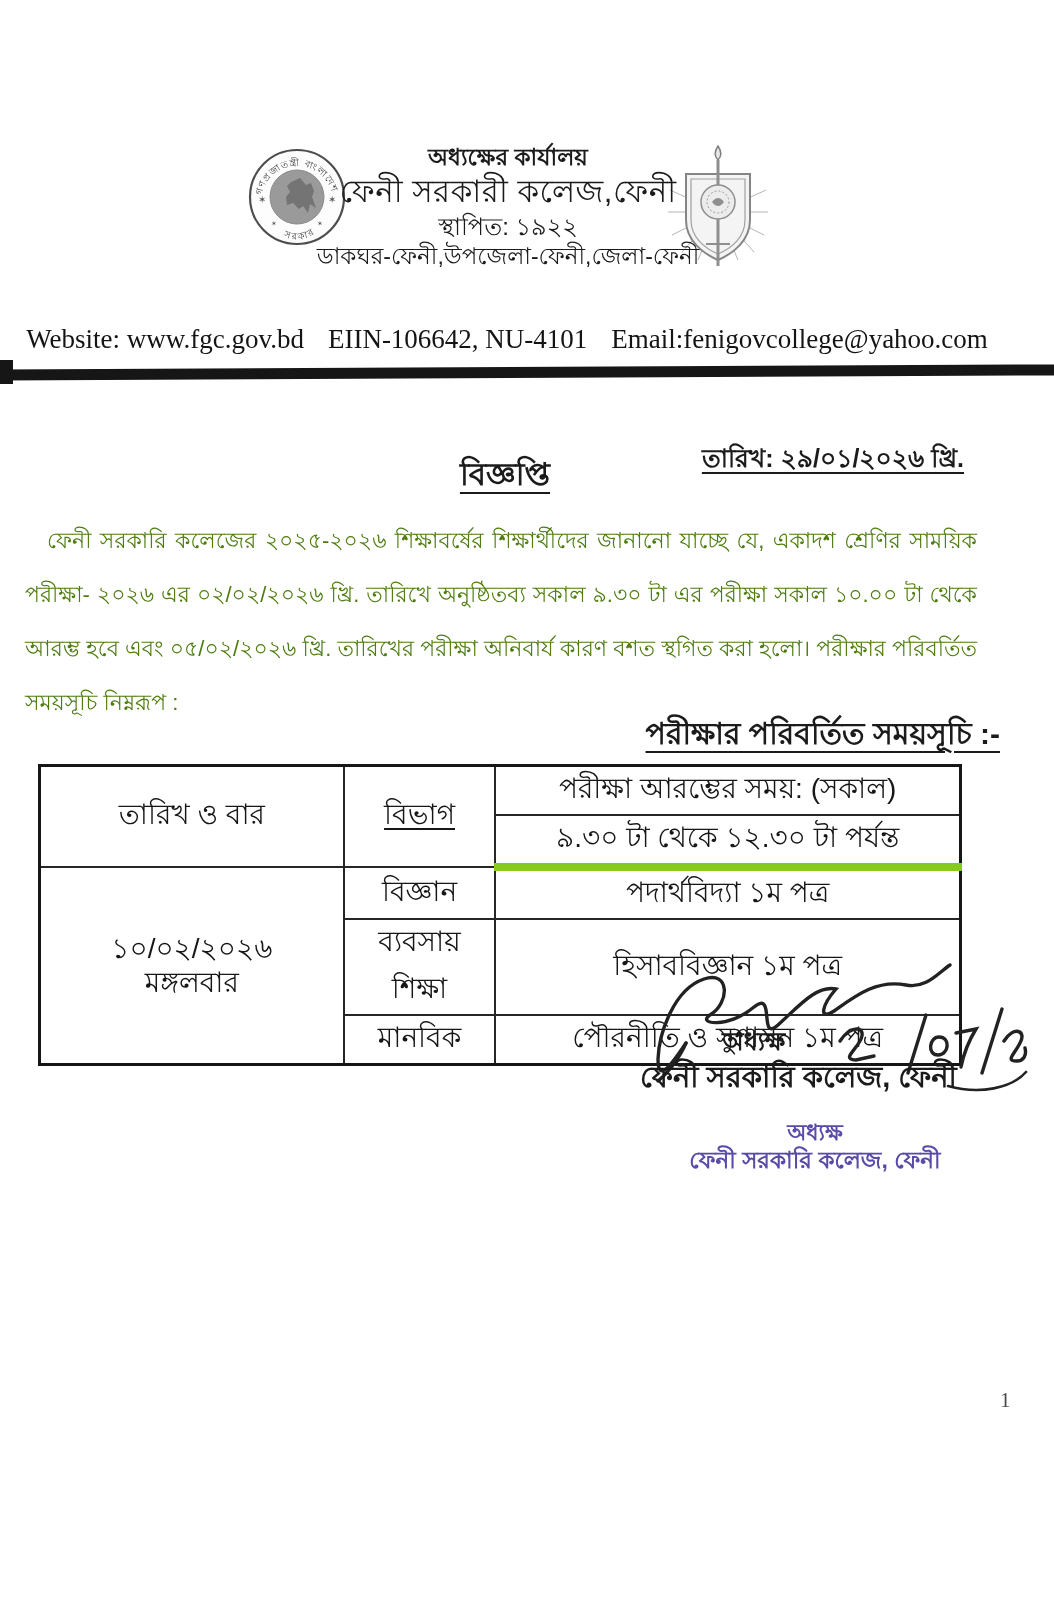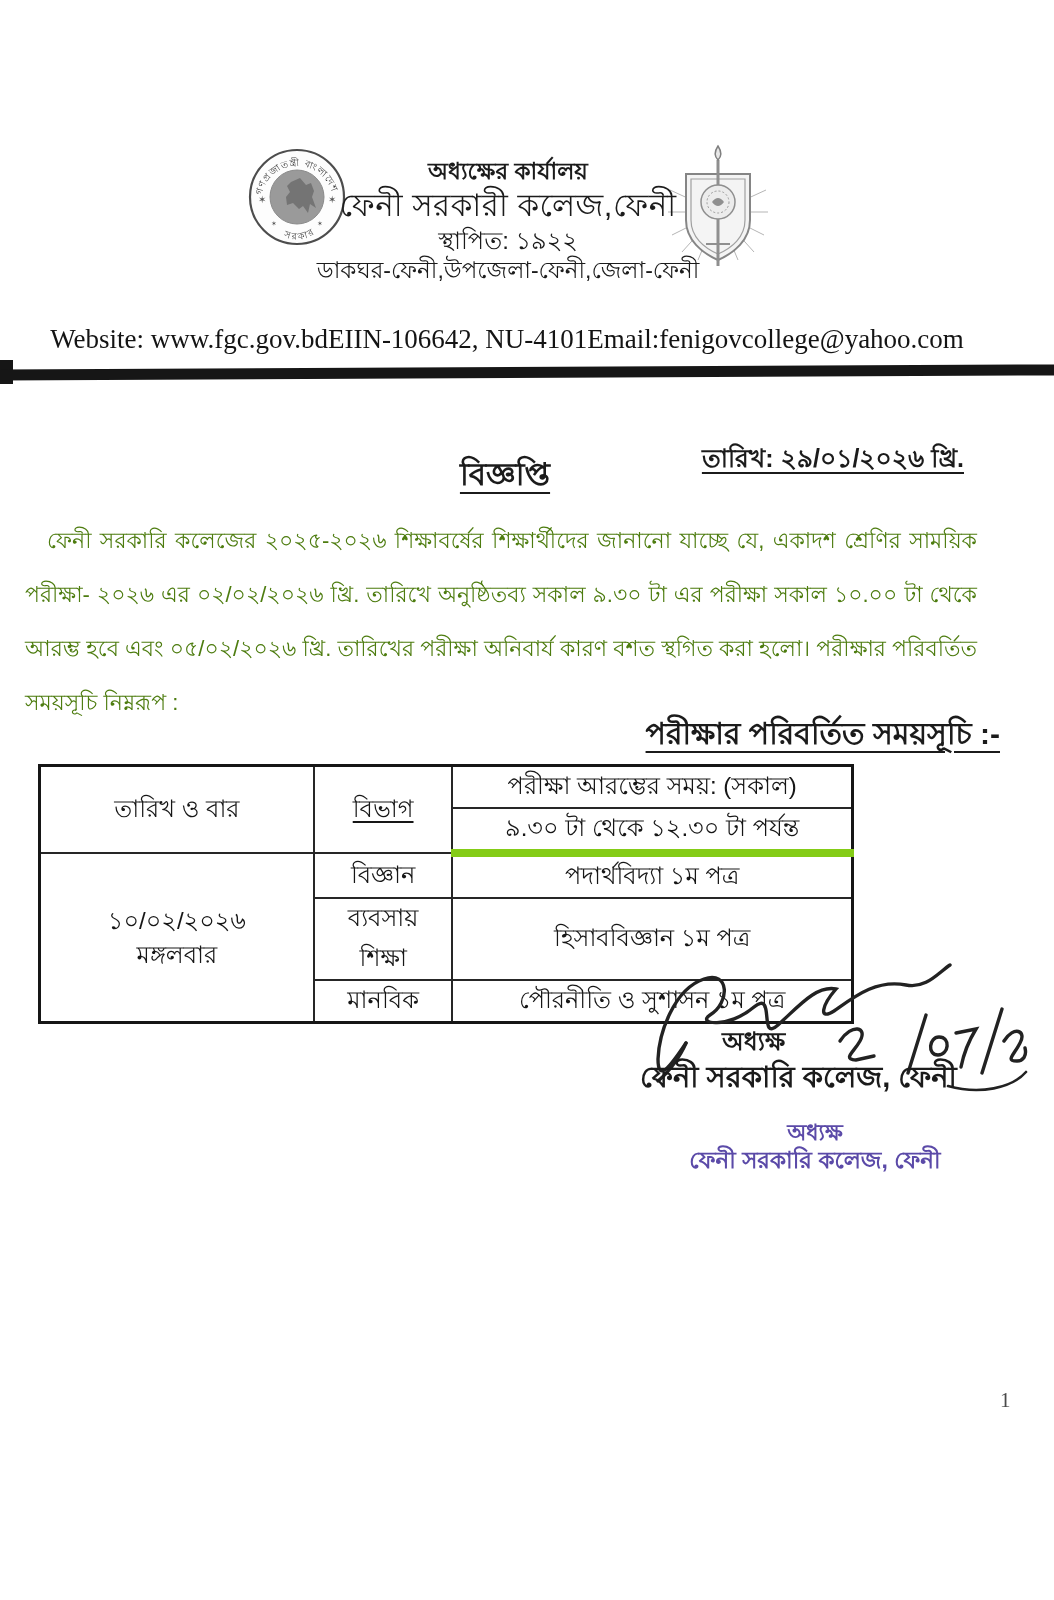--- a/index.html
+++ b/index.html
@@ -5,30 +5,30 @@
   * { margin:0; padding:0; box-sizing:border-box; }
   html,body { background:#e9e9e9; }
   .page {
     position:relative; width:1054px; height:1600px; background:#ffffff;
     margin:0 auto; overflow:hidden; color:#1b1b1b;
     font-family:"Liberation Sans", sans-serif;
   }
   
   .letterhead { position:absolute; top:142px; left:0; width:1016px; text-align:center; }
   .lh-govt   { font-size:24px; line-height:30px; }
-  .lh-office { font-size:23px; line-height:30px; font-weight:bold;margin-top:14px; }
+  .lh-office { font-size:23px; line-height:30px; font-weight:bold; }
   .lh-college{ font-size:31px; line-height:40px; font-weight:normal; letter-spacing:.5px; }
   .lh-est    { font-size:24px; line-height:30px; }
   .lh-addr   { font-size:23px; line-height:28px; }
   .lh-phone  { font-size:25px; line-height:28px; }
   .seal-left  { position:absolute; top:146px; left:247px; width:100px; height:102px; }
   .crest-right{ position:absolute; top:140px; left:662px; width:112px; height:130px; }
   .website-line {
     position:absolute; top:324px; left:0; width:1014px;
-    display:flex; justify-content:center; 
+    display:flex; justify-content:center; gap:24px;
     font-family:"Liberation Serif", serif; font-size:27px; color:#141414;
   }
   .rule {
     position:absolute; top:367px; left:-6px; width:1066px; height:11px;
     background:#161616; transform:rotate(-0.28deg);
   }
   .rule-blob { position:absolute; top:360px; left:0; width:13px; height:24px; background:#161616; }
   .date-line {
     position:absolute; top:392px; right:90px; font-size:25px; font-weight:bold;
     text-decoration:underline; text-underline-offset:5px; text-decoration-thickness:2px;margin-top:47px;
@@ -42,23 +42,23 @@
     position:absolute; top:514px; left:25px; width:952px;
     font-size:22px; line-height:54px; text-align:justify; text-indent:22px;
     color:#4d7c0f;
   }
   .schedule-heading {
     position:absolute; top:710px; left:0; width:1000px; text-align:right;
     font-size:30px; font-weight:bold; text-decoration:underline;
     text-underline-offset:7px; text-decoration-thickness:2px;
   }
   table.schedule {
-    position:absolute; top:764px; left:38px; width:816px;
+    position:absolute; top:764px; left:38px; width:924px;
     border-collapse:collapse; border:3px solid #161616;
-    font-size:24px; color:#161616;
+    font-size:28px; color:#161616;
   }
   table.schedule td { border:2px solid #262626; text-align:center; padding:0 6px; }
   td.h40 { height:40px; }
   td.h31 { height:31px; }
   tr.thead-bottom td { border-bottom:8px solid #84cc16; }
   .u { text-decoration:underline; text-underline-offset:4px; }
   .daycell { line-height:34px; }
   
   .sig-svg { position:absolute; top:945px; left:608px; width:420px; height:150px; }
   .signatory-title  { position:absolute; top:1022px; left:722px; font-size:25px; font-weight:bold; }

